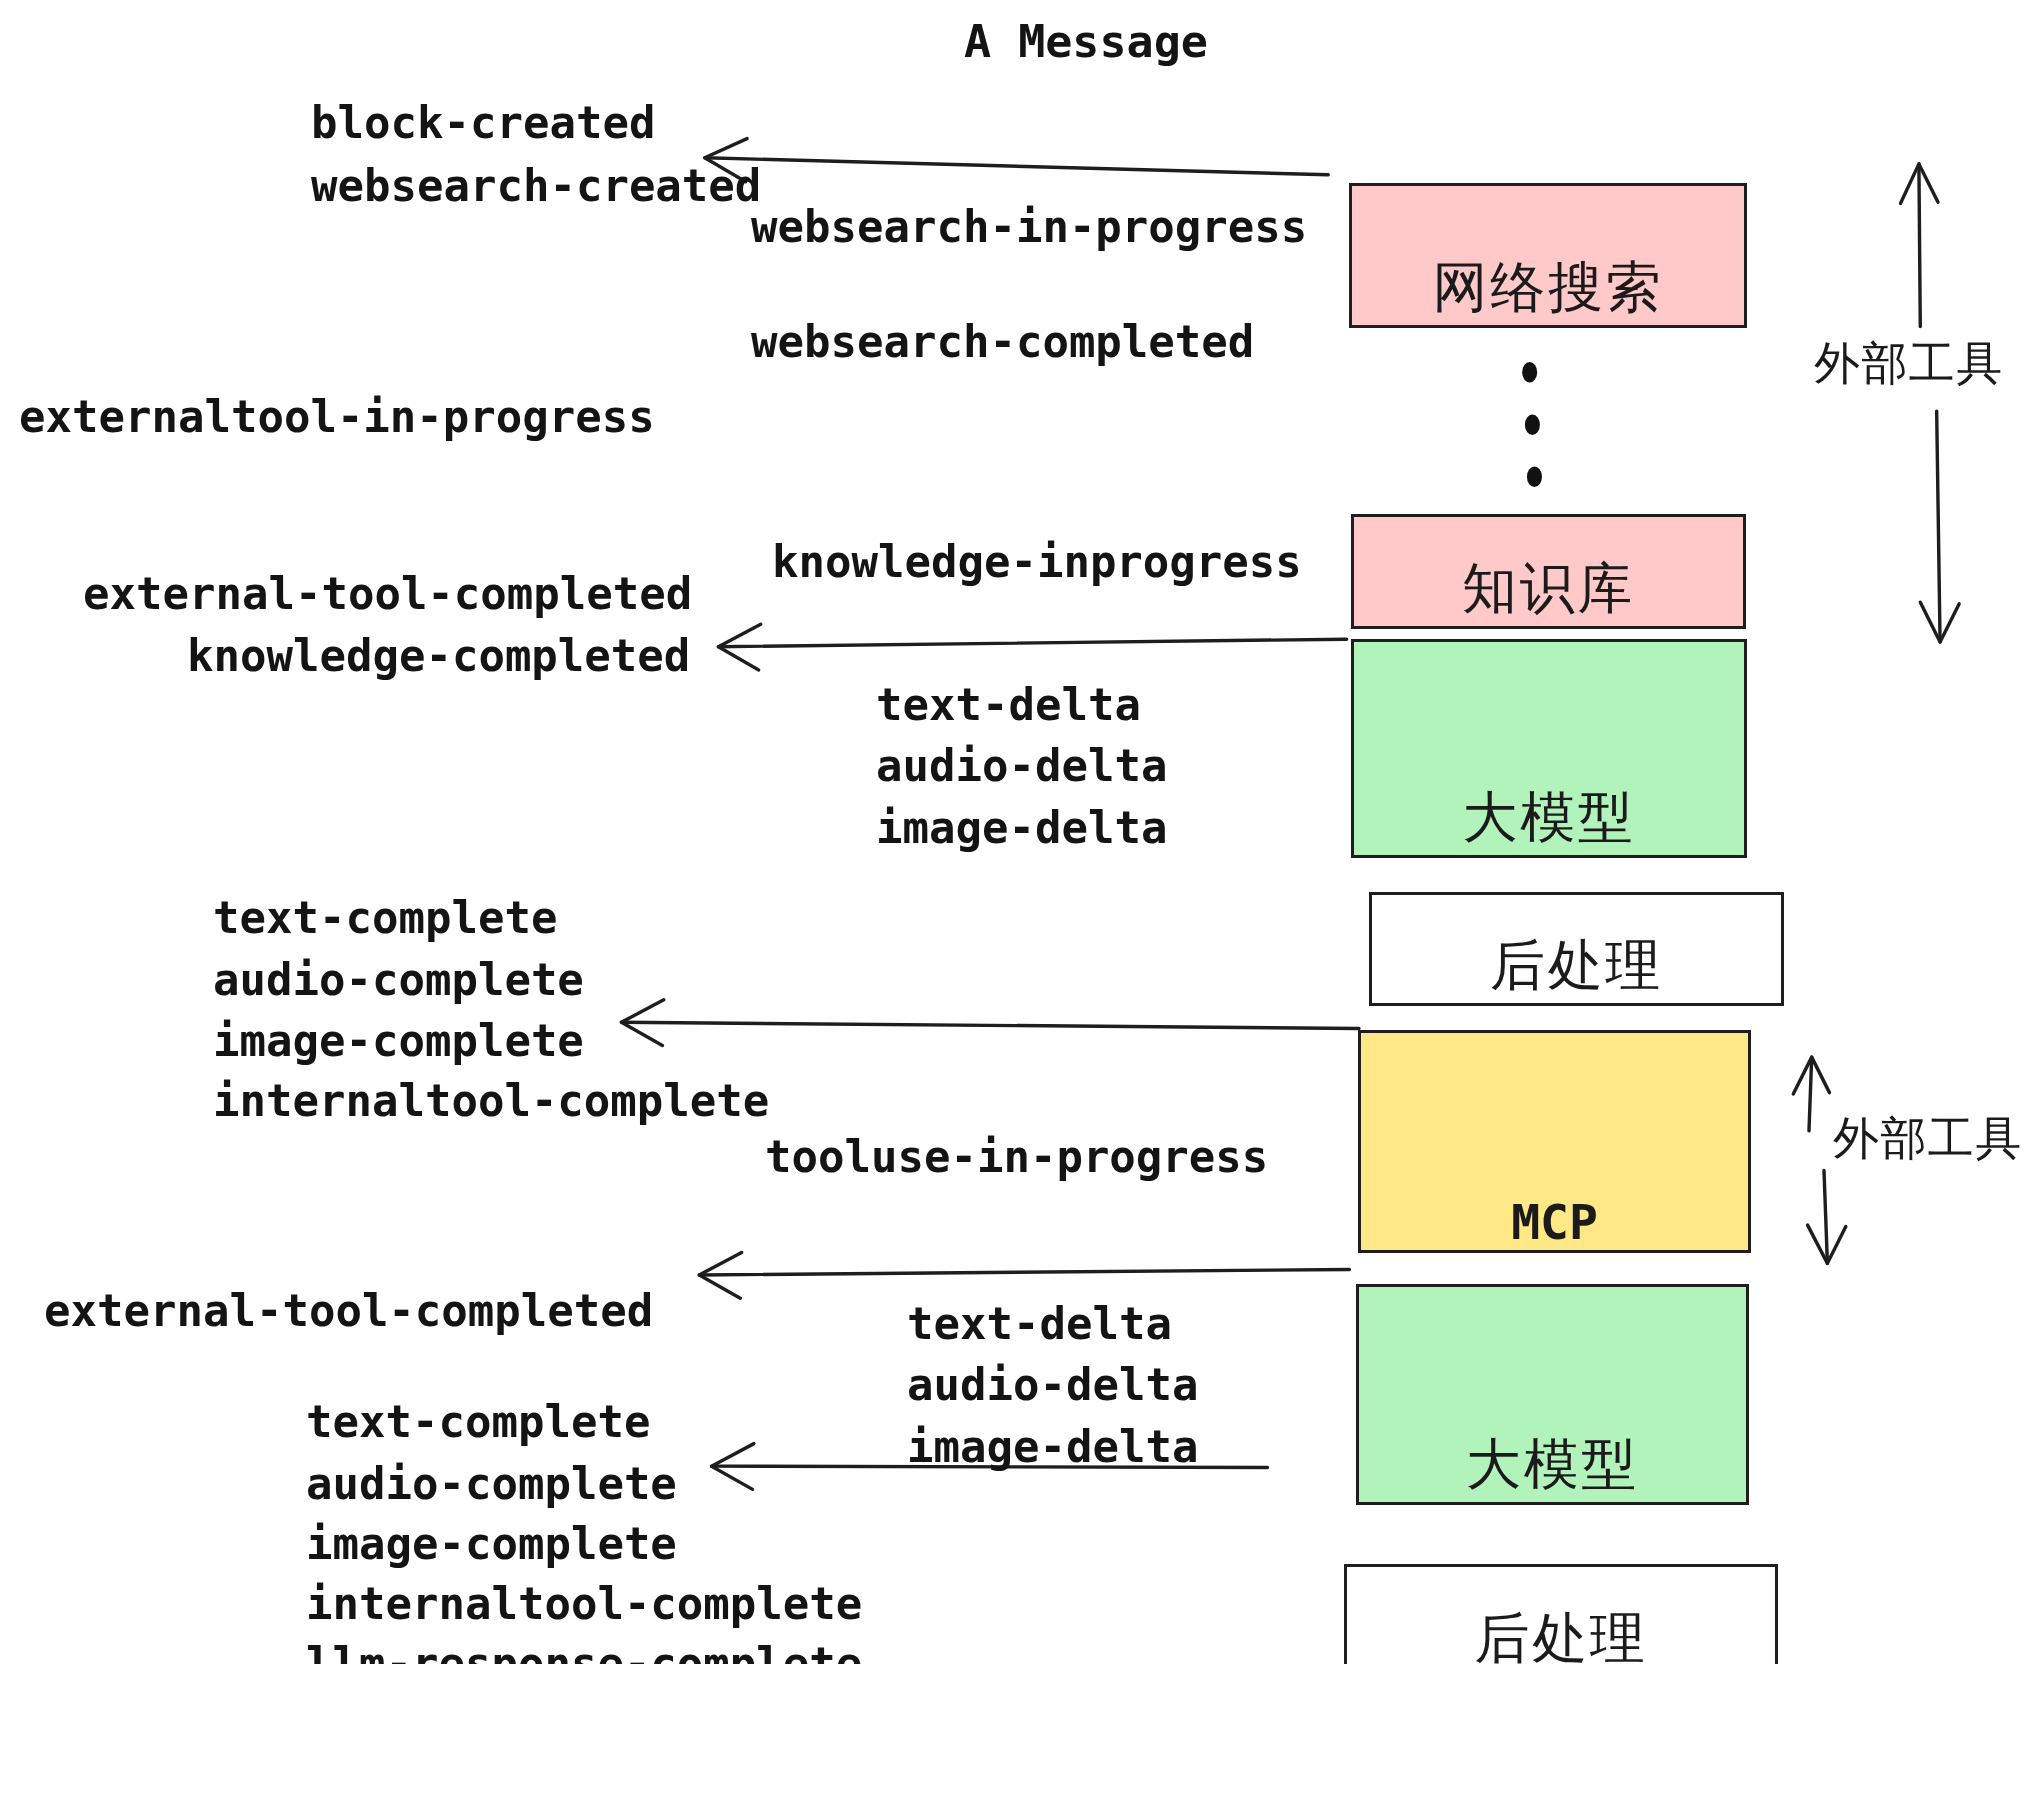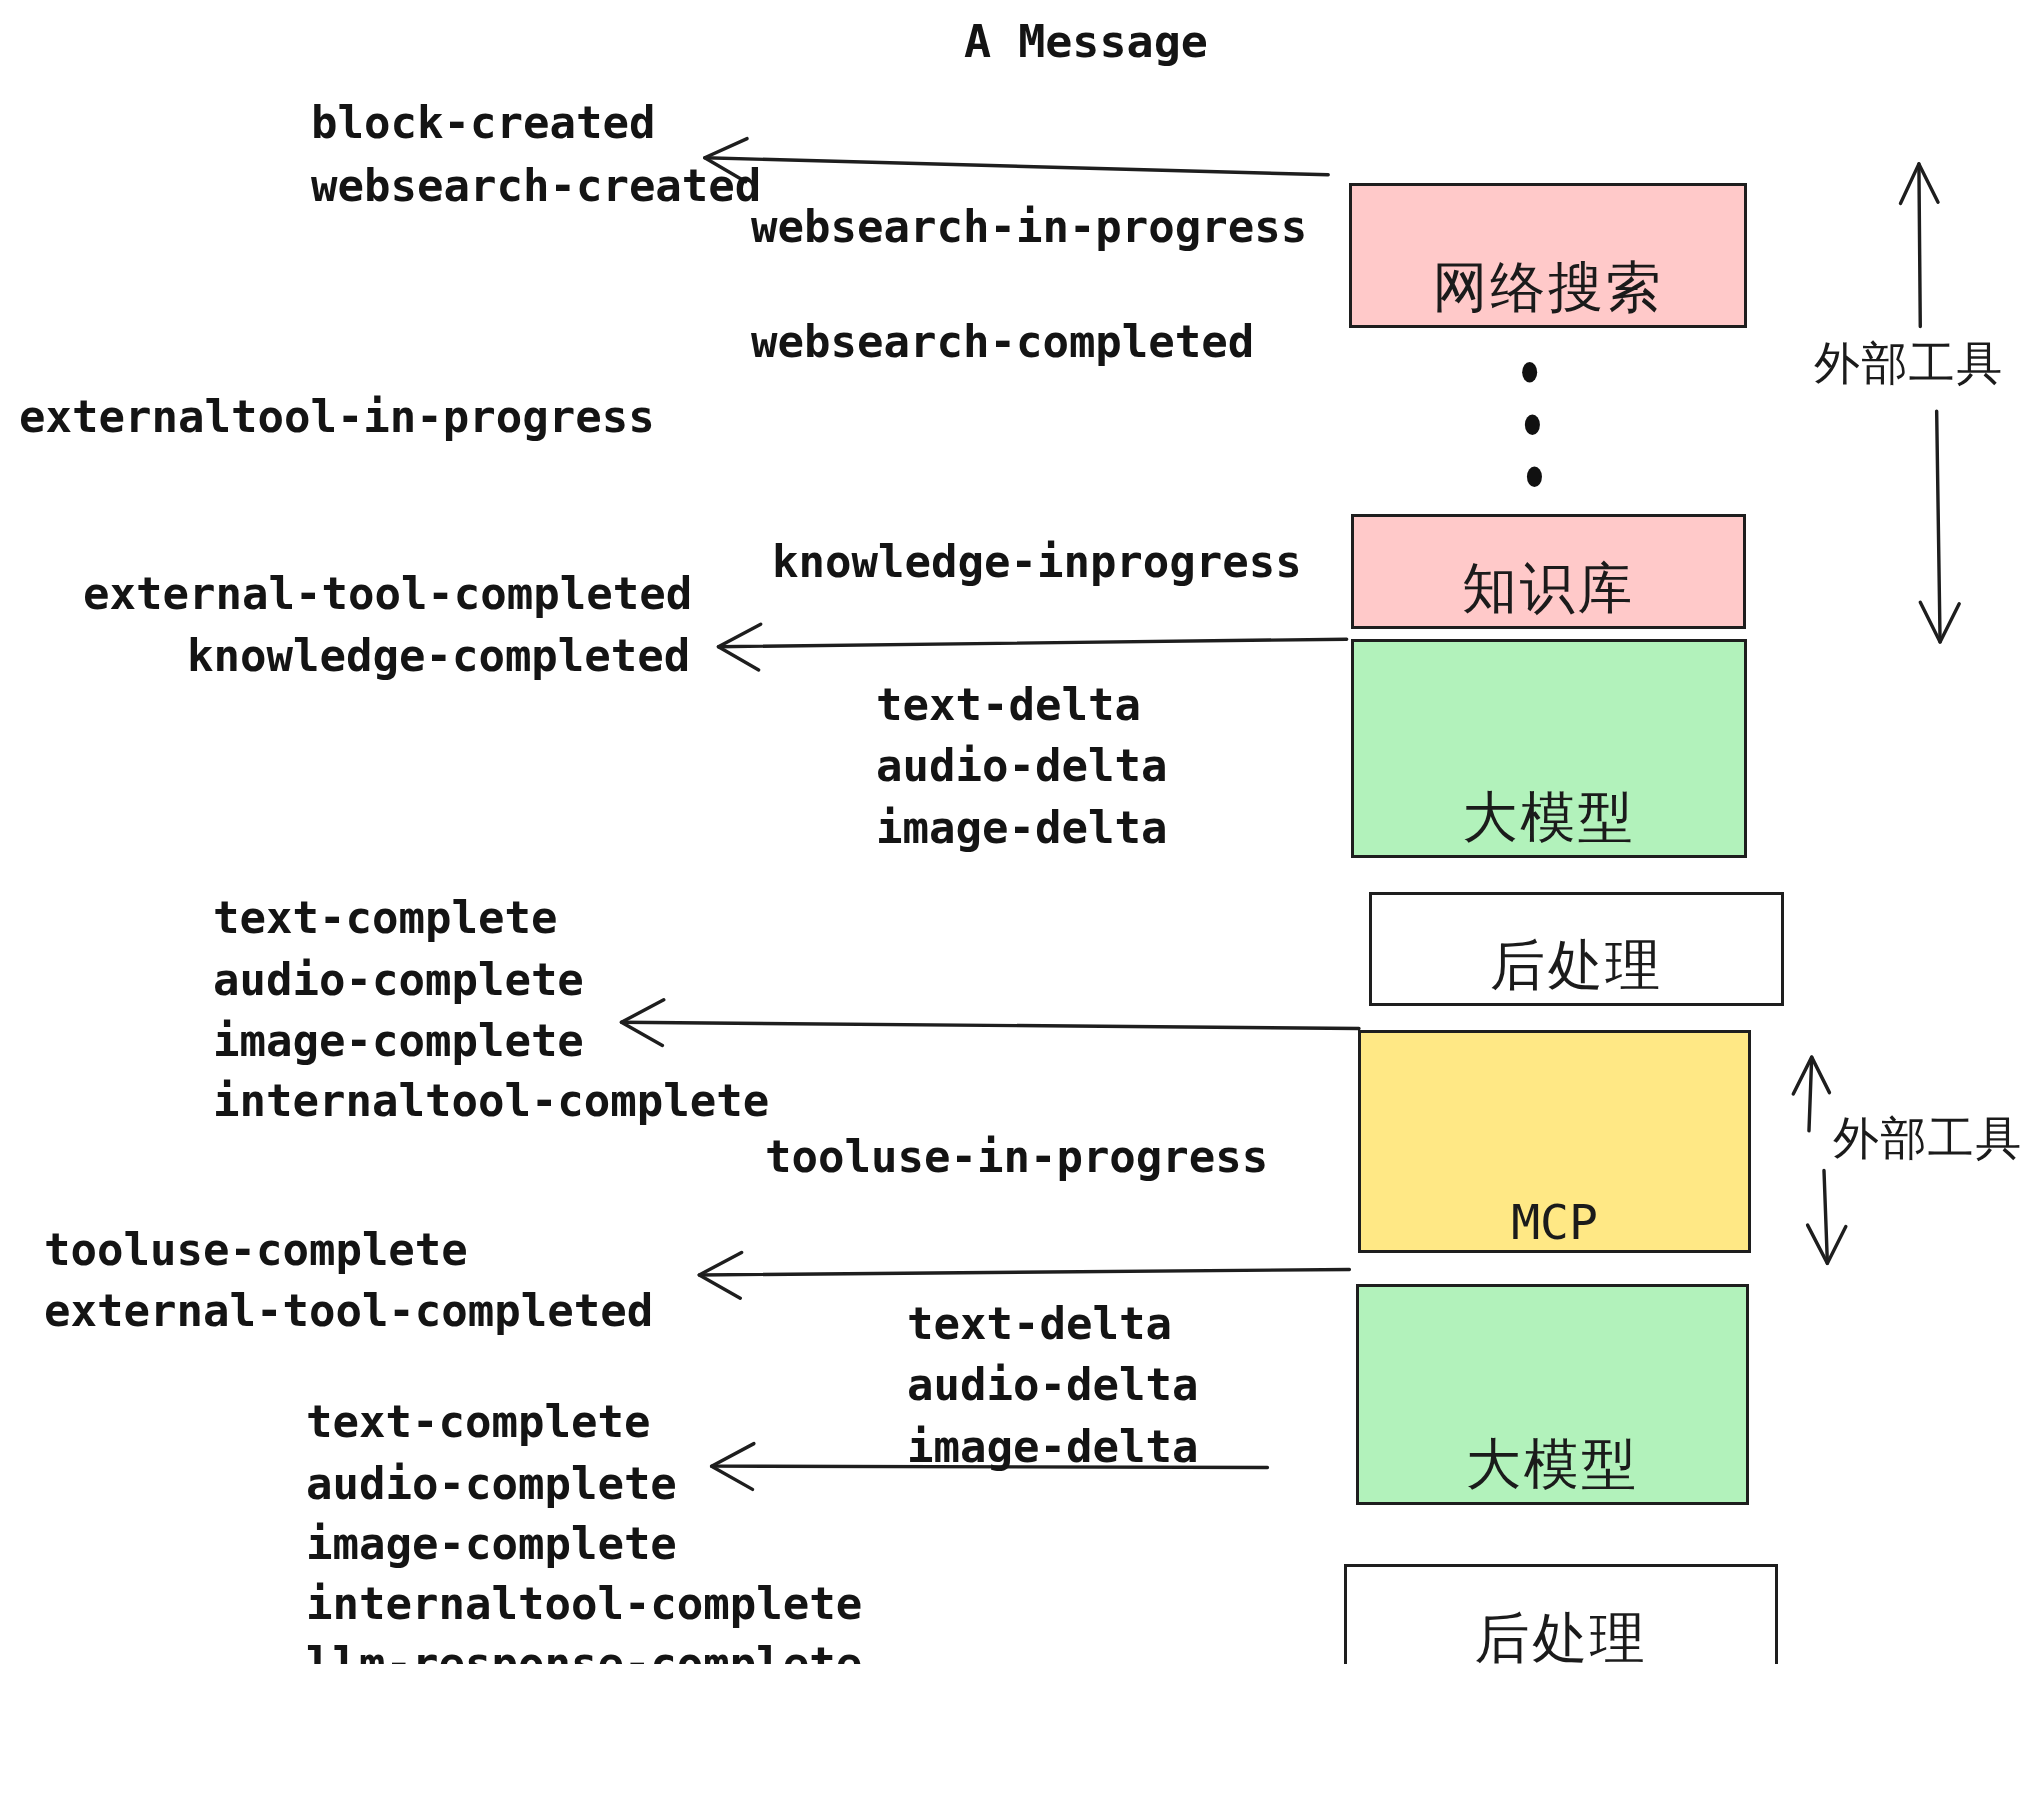--- a/index.html
+++ b/index.html
@@ -18,21 +18,21 @@
   .node{
     position:absolute;display:flex;align-items:flex-end;justify-content:center;
     border:3.4px solid #1e1e1e;box-sizing:border-box;
     font-family:"Liberation Sans","DejaVu Sans",sans-serif;
     font-size:55px;color:#1b1b1b;letter-spacing:2.7px;
   }
   .node.pink{background:#FFC9C9;}
   .node.green{background:#B2F2BB;}
   .node.yellow{background:#FFE885;}
   .node.white{background:#ffffff;}
-  .node.mono{font-family:"DejaVu Sans Mono","Liberation Mono",monospace;font-weight:normal;font-size:48px;letter-spacing:0;}
+  .node.mono{font-family:"DejaVu Sans Mono","Liberation Mono",monospace;font-weight:bold;font-size:48px;letter-spacing:0;}
   .side-label{
     position:absolute;font-family:"Liberation Sans","DejaVu Sans",sans-serif;
     font-size:46px;color:#1b1b1b;white-space:nowrap;letter-spacing:1.4px;
   }
   svg.overlay{position:absolute;left:0;top:0;}
   svg.overlay line, svg.overlay polyline{stroke:#1e1e1e;stroke-width:5;fill:none;stroke-linecap:round;stroke-linejoin:round;}
 </style>
 </head>
 <body>
 
@@ -110,21 +110,20 @@
   <div class="evt" style="left:876px;top:744px;">audio-delta</div>
   <div class="evt" style="left:876px;top:806px;">image-delta</div>
 
   <div class="evt" style="left:213px;top:896px;">text-complete</div>
   <div class="evt" style="left:213px;top:958px;">audio-complete</div>
   <div class="evt" style="left:213px;top:1019px;">image-complete</div>
   <div class="evt" style="left:213px;top:1079px;">internaltool-complete</div>
 
   <div class="evt" style="left:765px;top:1135px;">tooluse-in-progress</div>
 
-  <div class="evt" style="left:44px;top:1228px;">tooluse-complete</div>
   <div class="evt" style="left:44px;top:1289px;">external-tool-completed</div>
 
   <div class="evt" style="left:907px;top:1302px;">text-delta</div>
   <div class="evt" style="left:907px;top:1363px;">audio-delta</div>
   <div class="evt" style="left:907px;top:1425px;">image-delta</div>
 
   <div class="evt" style="left:306px;top:1400px;">text-complete</div>
   <div class="evt" style="left:306px;top:1462px;">audio-complete</div>
   <div class="evt" style="left:306px;top:1522px;">image-complete</div>
   <div class="evt" style="left:306px;top:1582px;">internaltool-complete</div>

